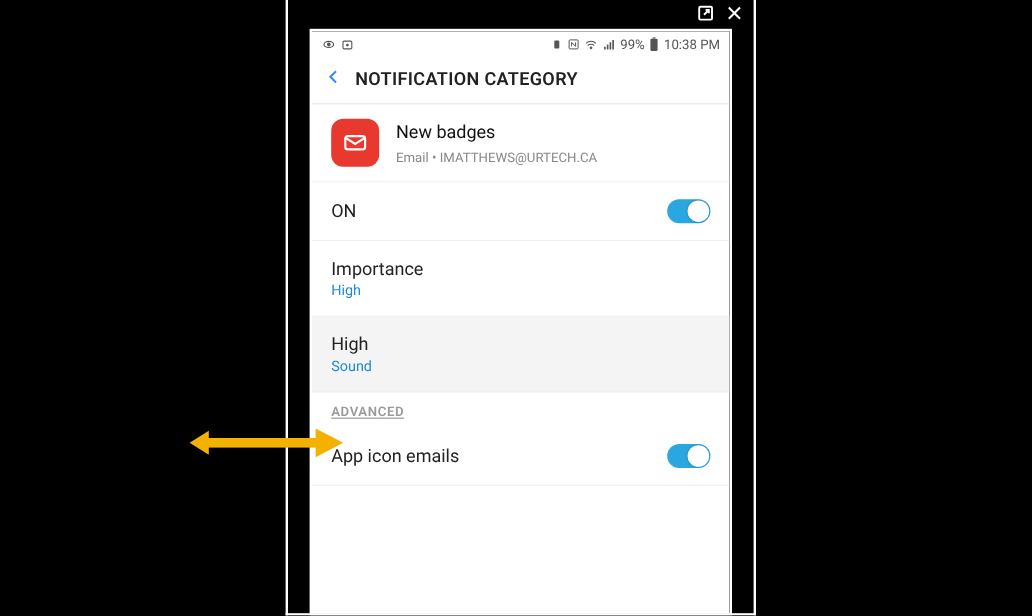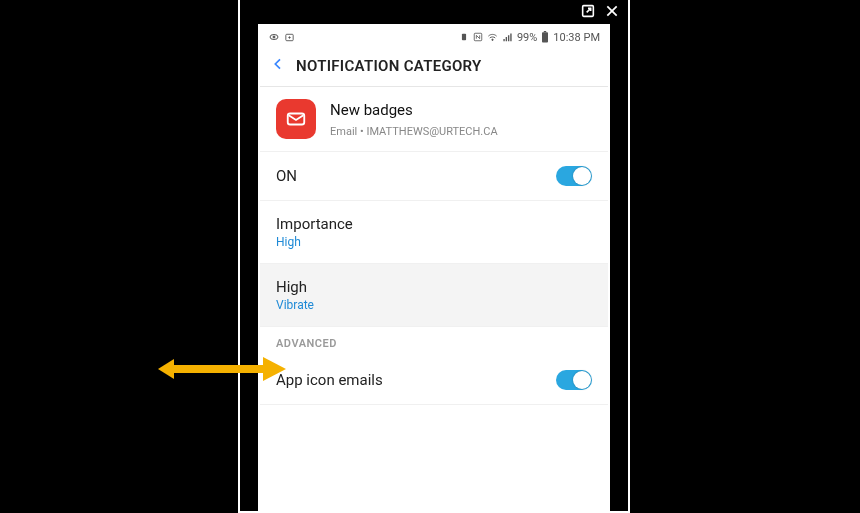--- a/index.html
+++ b/index.html
@@ -125,20 +125,21 @@
   .row .sub   { font-size: 12px; color: #1f8ad6; margin-top: 2px; }
 
   .row.sound { background: #f4f4f4; }
 
   .section-header {
     padding: 10px 16px 6px 16px;
     font-size: 11px;
     letter-spacing: 0.5px;
     color: #9a9a9a;
     font-weight: 600;
+    text-decoration: underline;
   }
 
   
   .toggle {
     width: 36px;
     height: 20px;
     border-radius: 10px;
     background: #2aa7e0;
     position: relative;
     flex: 0 0 auto;
@@ -274,21 +275,21 @@
       <div class="row">
         <div class="text">
           <div class="label">Importance</div>
           <div class="sub">High</div>
         </div>
       </div>
 
       <div class="row sound">
         <div class="text">
           <div class="label">High</div>
-          <div class="sub">Vibrate</div>
+          <div class="sub">Sound</div>
         </div>
       </div>
 
 
       <div class="section-header">ADVANCED</div>
 
       <div class="row">
         <div class="text">
             <div class="label">App icon emails</div>
           </div>

